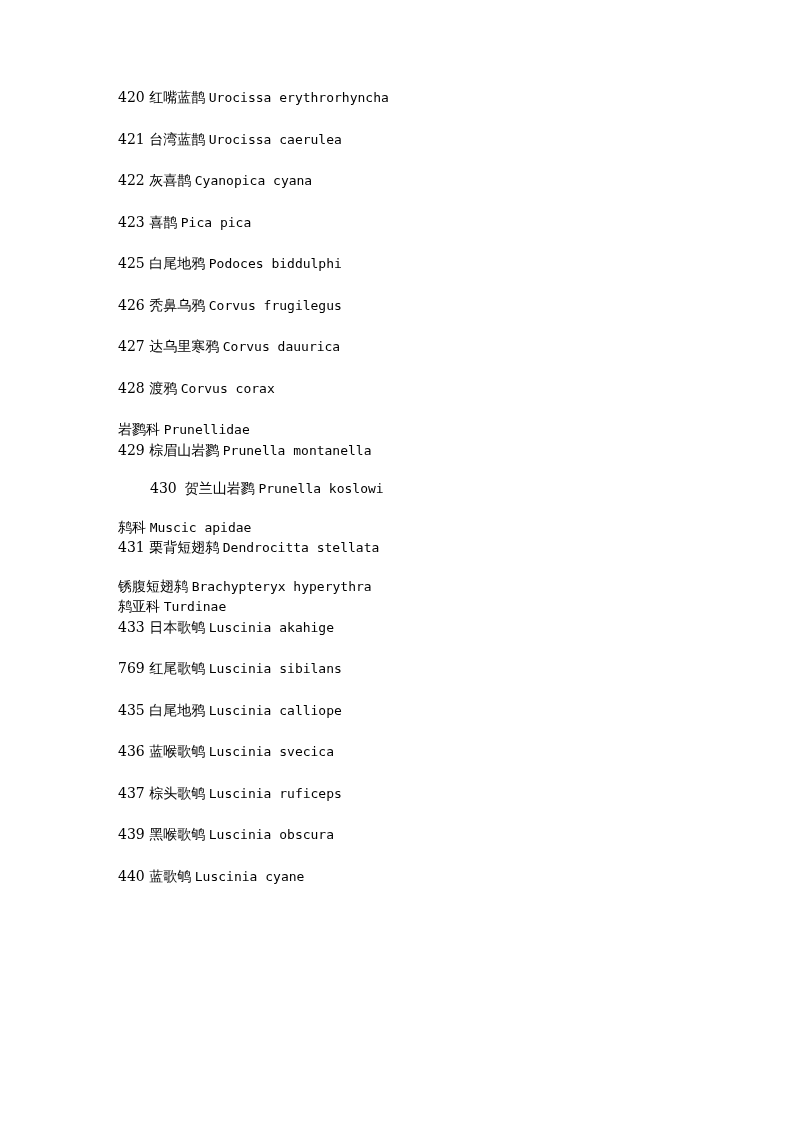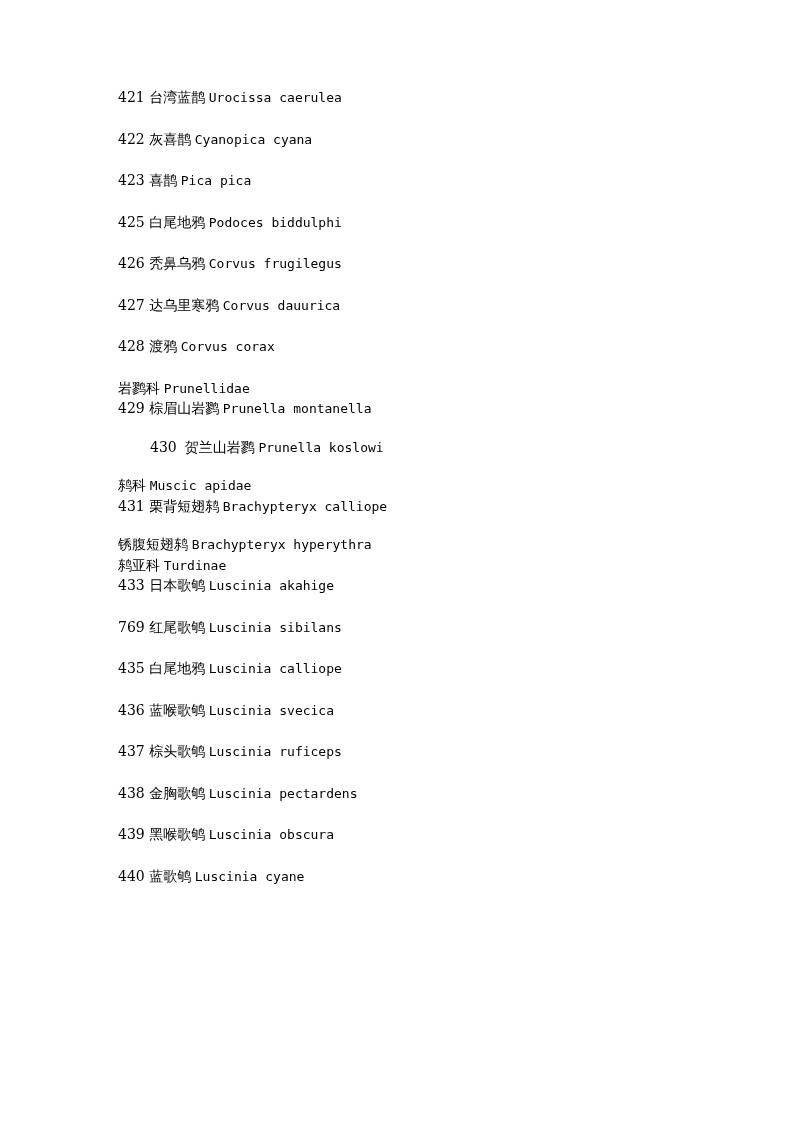--- a/index.html
+++ b/index.html
@@ -53,20 +53,21 @@
     font-family: "DejaVu Serif", serif;
     font-size: 14px;
   }
 </style>
 </head>
 <body>
 
 <div class="page">
   <div class="content">
 
+    <div class="line sp-normal"><span class="num">420 </span><span class="cjk">红嘴蓝鹊</span> <span class="latin">Urocissa erythrorhyncha</span></div>
 
     <div class="line sp-normal"><span class="num">421 </span><span class="cjk">台湾蓝鹊</span> <span class="latin">Urocissa caerulea</span></div>
 
     <div class="line sp-normal"><span class="num">422 </span><span class="cjk">灰喜鹊</span> <span class="latin">Cyanopica cyana</span></div>
 
     <div class="line sp-normal"><span class="num">423 </span><span class="cjk">喜鹊</span> <span class="latin">Pica pica</span></div>
 
 
     <div class="line sp-normal"><span class="num">425 </span><span class="cjk">白尾地鸦</span> <span class="latin">Podoces biddulphi</span></div>
 
@@ -77,35 +78,34 @@
     <div class="line sp-normal"><span class="num">428 </span><span class="cjk">渡鸦</span> <span class="latin">Corvus corax</span></div>
 
     <div class="line sp-tight"><span class="cjk">岩鹨科</span> <span class="latin">Prunellidae</span></div>
 
     <div class="line sp-group"><span class="num">429 </span><span class="cjk">棕眉山岩鹨</span> <span class="latin">Prunella montanella</span></div>
 
     <div class="line sp-group indent"><span class="num">430 </span> <span class="cjk">贺兰山岩鹨</span> <span class="latin">Prunella koslowi</span></div>
 
     <div class="line sp-tight"><span class="cjk">鸫科</span> <span class="latin">Muscic apidae</span></div>
 
-    <div class="line sp-group"><span class="num">431 </span><span class="cjk">栗背短翅鸫</span> <span class="latin">Brachypteryx calliope</span></div>
+    <div class="line sp-group"><span class="num">431 </span><span class="cjk">栗背短翅鸫</span> <span class="latin">Dendrocitta stellata</span></div>
 
     <div class="line sp-tight"><span class="cjk">锈腹短翅鸫</span> <span class="latin">Brachypteryx hyperythra</span></div>
 
     <div class="line sp-tight"><span class="cjk">鸫亚科</span> <span class="latin">Turdinae</span></div>
 
     <div class="line sp-normal"><span class="num">433 </span><span class="cjk">日本歌鸲</span> <span class="latin">Luscinia akahige</span></div>
 
     <div class="line sp-normal"><span class="num">769 </span><span class="cjk">红尾歌鸲</span> <span class="latin">Luscinia sibilans</span></div>
 
     <div class="line sp-normal"><span class="num">435 </span><span class="cjk">白尾地鸦</span> <span class="latin">Luscinia calliope</span></div>
 
     <div class="line sp-normal"><span class="num">436 </span><span class="cjk">蓝喉歌鸲</span> <span class="latin">Luscinia svecica</span></div>
 
     <div class="line sp-normal"><span class="num">437 </span><span class="cjk">棕头歌鸲</span> <span class="latin">Luscinia ruficeps</span></div>
 
-    <div class="line sp-normal"><span class="num">438 </span><span class="cjk">金胸歌鸲</span> <span class="latin">Luscinia pectardens</span></div>
 
     <div class="line sp-normal"><span class="num">439 </span><span class="cjk">黑喉歌鸲</span> <span class="latin">Luscinia obscura</span></div>
 
     <div class="line sp-normal"><span class="num">440 </span><span class="cjk">蓝歌鸲</span> <span class="latin">Luscinia cyane</span></div>
   </div>
 </div>
 
 </body></html>

